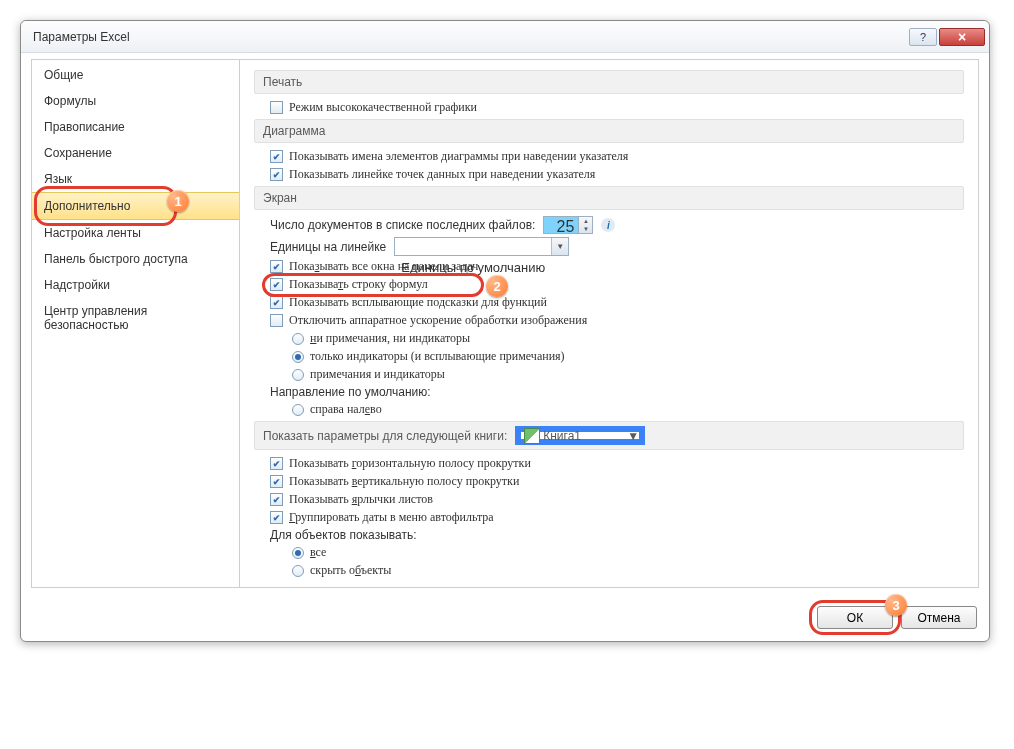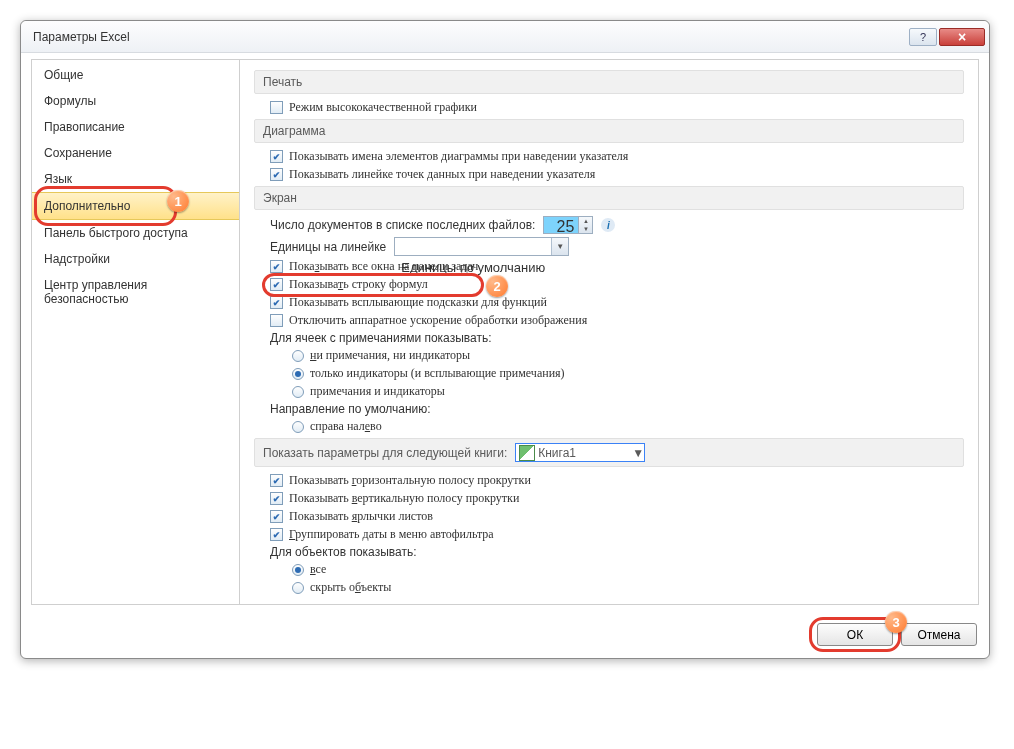--- a/index.html
+++ b/index.html
@@ -87,21 +87,21 @@
 .u { text-decoration:underline; }
 .badge {
   position:absolute; width:22px; height:22px; border-radius:50%;
   background:radial-gradient(circle at 30% 30%, #ffb98a, #ff7a2d);
   color:#fff; font-weight:bold; font-size:13px;
   display:flex; align-items:center; justify-content:center;
   box-shadow:0 1px 2px rgba(0,0,0,0.4), inset 0 1px 1px rgba(255,255,255,0.5);
 }
 .hl-wrap { position:relative; display:inline-block; }
 .hl-oval { position:absolute; border:3px solid #e33b2e; border-radius:14px; pointer-events:none; }
-.book-combo { display:inline-flex; height:19px; border:1px solid #3b82f6; background:#fff; align-items:center; width:130px;}
+.book-combo { display:inline-flex; height:19px; border:6px solid #3b82f6; background:#fff; align-items:center; width:130px;}
 .book-combo .bicon { width:16px; height:16px; margin:0 3px; background:linear-gradient(135deg,#6fbf6f 50%,#fff 50%); border:1px solid #4a8a4a;}
 </style>
 </head>
 <body>
 
 <div class="dialog">
   <div class="titlebar">
     <span class="title">Параметры Excel</span>
     <div class="btn">?</div>
     <div class="btn close">×</div>
@@ -112,20 +112,21 @@
         <div class="nav-item">Общие</div>
         <div class="nav-item">Формулы</div>
         <div class="nav-item">Правописание</div>
         <div class="nav-item">Сохранение</div>
         <div class="nav-item">Язык</div>
         <div class="hl-wrap" style="display:block; position:relative;">
           <div class="hl-oval" style="left:2px; top:-6px; right:62px; bottom:-6px;"></div>
           <div class="nav-item selected">Дополнительно</div>
           <div class="badge" style="right:50px; top:-2px;">1</div>
         </div>
+        <div class="nav-item">Настройка ленты</div>
         <div class="nav-item">Панель быстрого доступа</div>
         <div class="nav-item">Надстройки</div>
         <div class="nav-item">Центр управления безопасностью</div>
       </div>
 
       <div class="content">
         <div class="section-head">Печать</div>
         <div class="opt-row">
           <span class="box"></span>
           <span>Режим высококачественной графики</span>
@@ -173,21 +174,20 @@
           <div class="badge" style="left:232px; top:-2px;">2</div>
         </div>
         <div class="opt-row">
           <span class="box checked"></span>
           <span>Показывать всплывающие подсказки для функций</span>
         </div>
         <div class="opt-row">
           <span class="box"></span>
           <span>Отключить аппаратное ускорение обработки изображения</span>
         </div>
-        <div class="inline-label">Для ячеек с примечаниями показывать:</div>
         <div class="opt-row ind">
           <span class="radio"></span>
           <span><span class="u">н</span>и примечания, ни индикаторы</span>
         </div>
         <div class="opt-row ind">
           <span class="radio sel"></span>
           <span>только индикаторы (и всплывающие примечания)</span>
         </div>
         <div class="opt-row ind">
           <span class="radio"></span>

